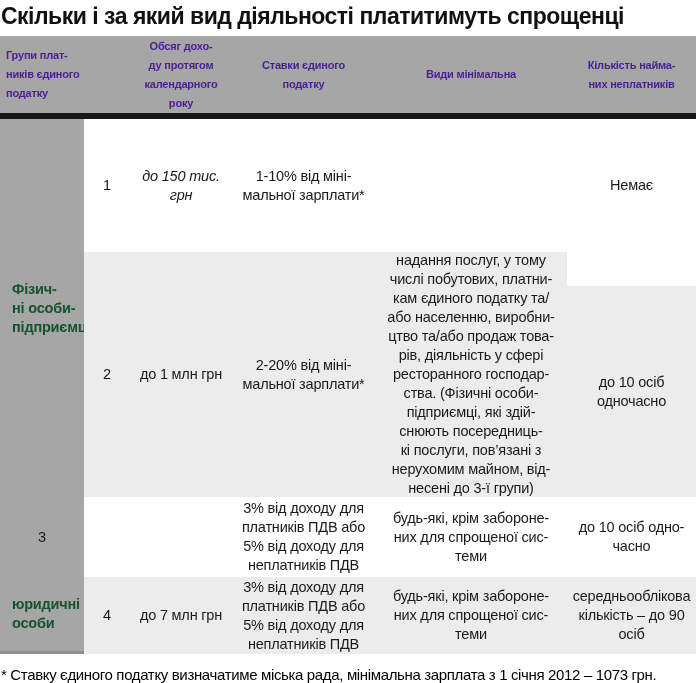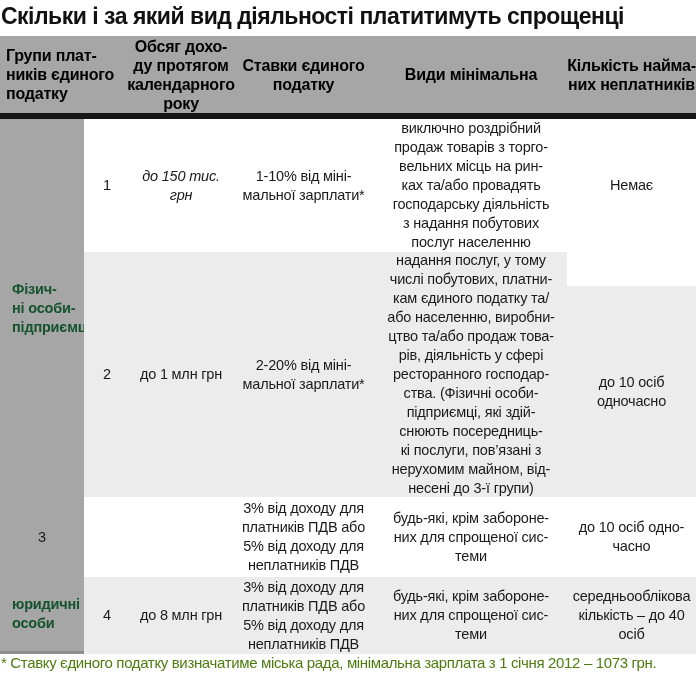--- a/index.html
+++ b/index.html
@@ -14,22 +14,22 @@
   .title {
     font-size: 23px; font-weight: bold; letter-spacing: -0.5px;
     line-height: 27px; margin: 1px 0 6px 1px; color: #111;
     white-space: nowrap;
   }
   .thead {
     display: grid;
     grid-template-columns: 130px 102px 143px 192px 129px;
     height: 77px;
     background: #a6a6a6;
-    color: #000000; font-weight: bold;
-    font-size: 16px; line-height: 19px; letter-spacing: -0.2px;
+    color: #4c1d95; font-weight: bold;
+    font-size: 11px; line-height: 19px; letter-spacing: -0.2px;
   }
   .th {
     display: flex; align-items: center; justify-content: center;
     text-align: center; white-space: pre-line;
   }
   .th.left { justify-content: flex-start; text-align: left; padding-left: 6px; }
   .divider { height: 6px; background: #161616; }
   .tbody {
     display: grid;
     grid-template-columns: 84px 46px 102px 143px 192px 129px;
@@ -45,22 +45,22 @@
     justify-content: flex-start; text-align: left; padding-left: 12px;
   }
   .cat-plain {
     background: #a6a6a6; color: #1a1a1a; font-weight: normal;
     justify-content: center; text-align: center; padding-left: 0;
   }
   .cat-last { border-bottom: 3px solid #8d8d8d; }
   .bg-w { background: #ffffff; }
   .bg-l { background: #ececec; }
   .footnote {
-    margin-top: 0; padding-left: 1px;
-    font-size: 15px; letter-spacing: -0.35px; color: #4d7c0f;
+    margin-top: 12px; padding-left: 1px;
+    font-size: 15px; letter-spacing: -0.35px; color: #000000;
     white-space: nowrap;
   }
 </style>
 </head>
 <body>
 
 <div class="page">
 
   <div class="title">Скільки і за який вид діяльності платитимуть спрощенці</div>
 
@@ -88,27 +88,20 @@
 підприємці</div>
     <div class="cell cat-plain" style="grid-area: 3 / 1 / 4 / 2;">3</div>
     <div class="cell cat cat-last" style="grid-area: 4 / 1 / 5 / 2;">юридичні
 особи</div>
 
     <div class="cell bg-w" style="grid-area: 1 / 2;">1</div>
     <div class="cell bg-w" style="grid-area: 1 / 3; font-style: italic;">до 150 тис.
 грн</div>
     <div class="cell bg-w" style="grid-area: 1 / 4;">1-10% від міні-
 мальної зарплати*</div>
-    <div class="cell bg-w" style="grid-area: 1 / 5;">виключно роздрібний
-продаж товарів з торго-
-вельних місць на рин-
-ках та/або провадять
-господарську діяльність
-з надання побутових
-послуг населенню</div>
     <div class="cell bg-w" style="grid-area: 1 / 6;">Немає</div>
 
     <div class="cell bg-l" style="grid-area: 2 / 2;">2</div>
     <div class="cell bg-l" style="grid-area: 2 / 3;">до 1 млн грн</div>
     <div class="cell bg-l" style="grid-area: 2 / 4;">2-20% від міні-
 мальної зарплати*</div>
     <div class="cell bg-l" style="grid-area: 2 / 5;">надання послуг, у тому
 числі побутових, платни-
 кам єдиного податку та/
 або населенню, виробни-
@@ -129,29 +122,29 @@
 платників ПДВ або
 5% від доходу для
 неплатників ПДВ</div>
     <div class="cell bg-w" style="grid-area: 3 / 5;">будь-які, крім забороне-
 них для спрощеної сис-
 теми</div>
     <div class="cell bg-w" style="grid-area: 3 / 6;">до 10 осіб одно-
 часно</div>
 
     <div class="cell bg-l" style="grid-area: 4 / 2;">4</div>
-    <div class="cell bg-l" style="grid-area: 4 / 3;">до 8 млн грн</div>
+    <div class="cell bg-l" style="grid-area: 4 / 3;">до 7 млн грн</div>
     <div class="cell bg-l" style="grid-area: 4 / 4;">3% від доходу для
 платників ПДВ або
 5% від доходу для
 неплатників ПДВ</div>
     <div class="cell bg-l" style="grid-area: 4 / 5;">будь-які, крім забороне-
 них для спрощеної сис-
 теми</div>
     <div class="cell bg-l" style="grid-area: 4 / 6;">середньооблікова
-кількість – до 40
+кількість – до 90
 осіб</div>
 
   </div>
 
   <div class="footnote">* Ставку єдиного податку визначатиме міська рада, мінімальна зарплата з 1 січня 2012 – 1073 грн.</div>
 
 </div>
 
 </body></html>

